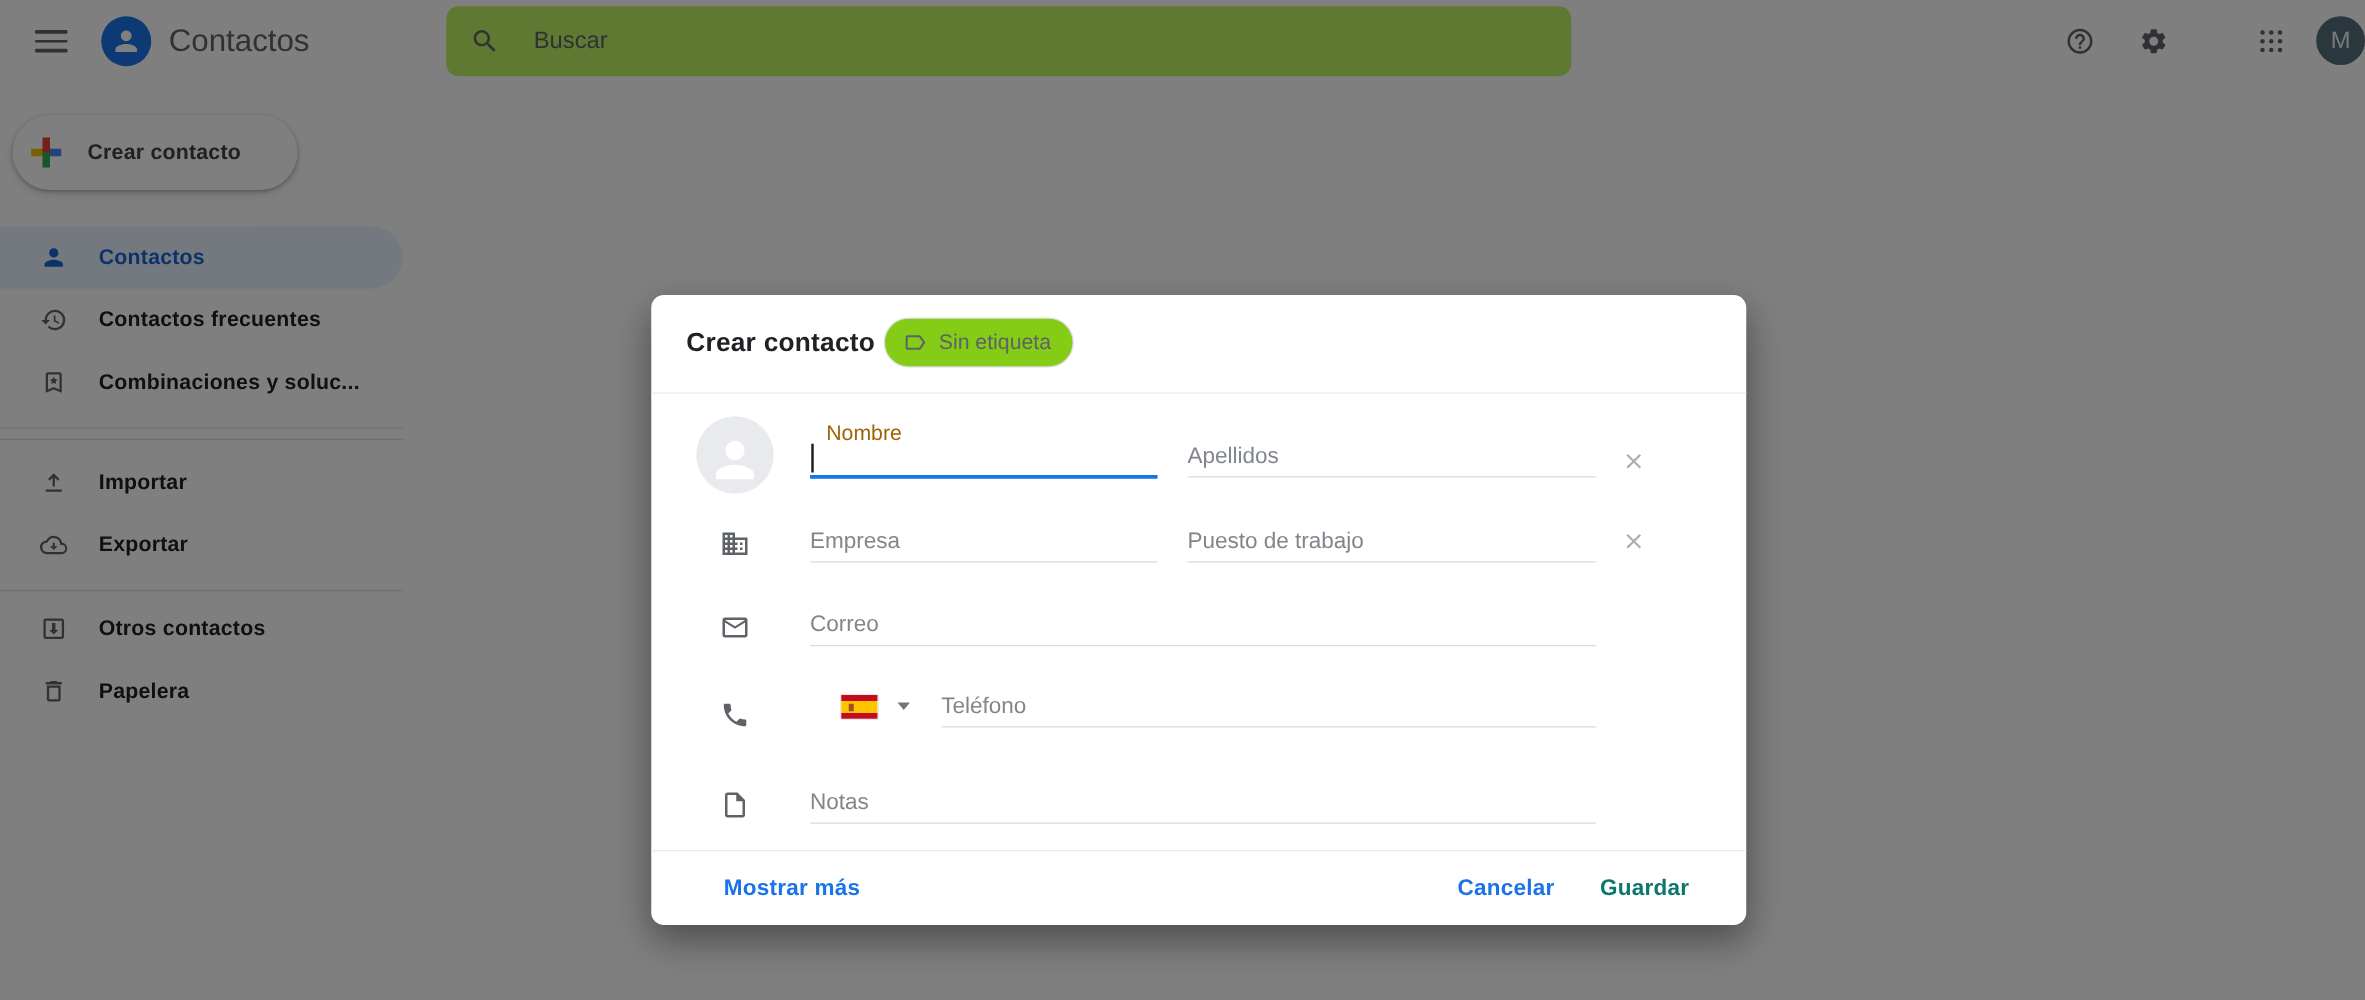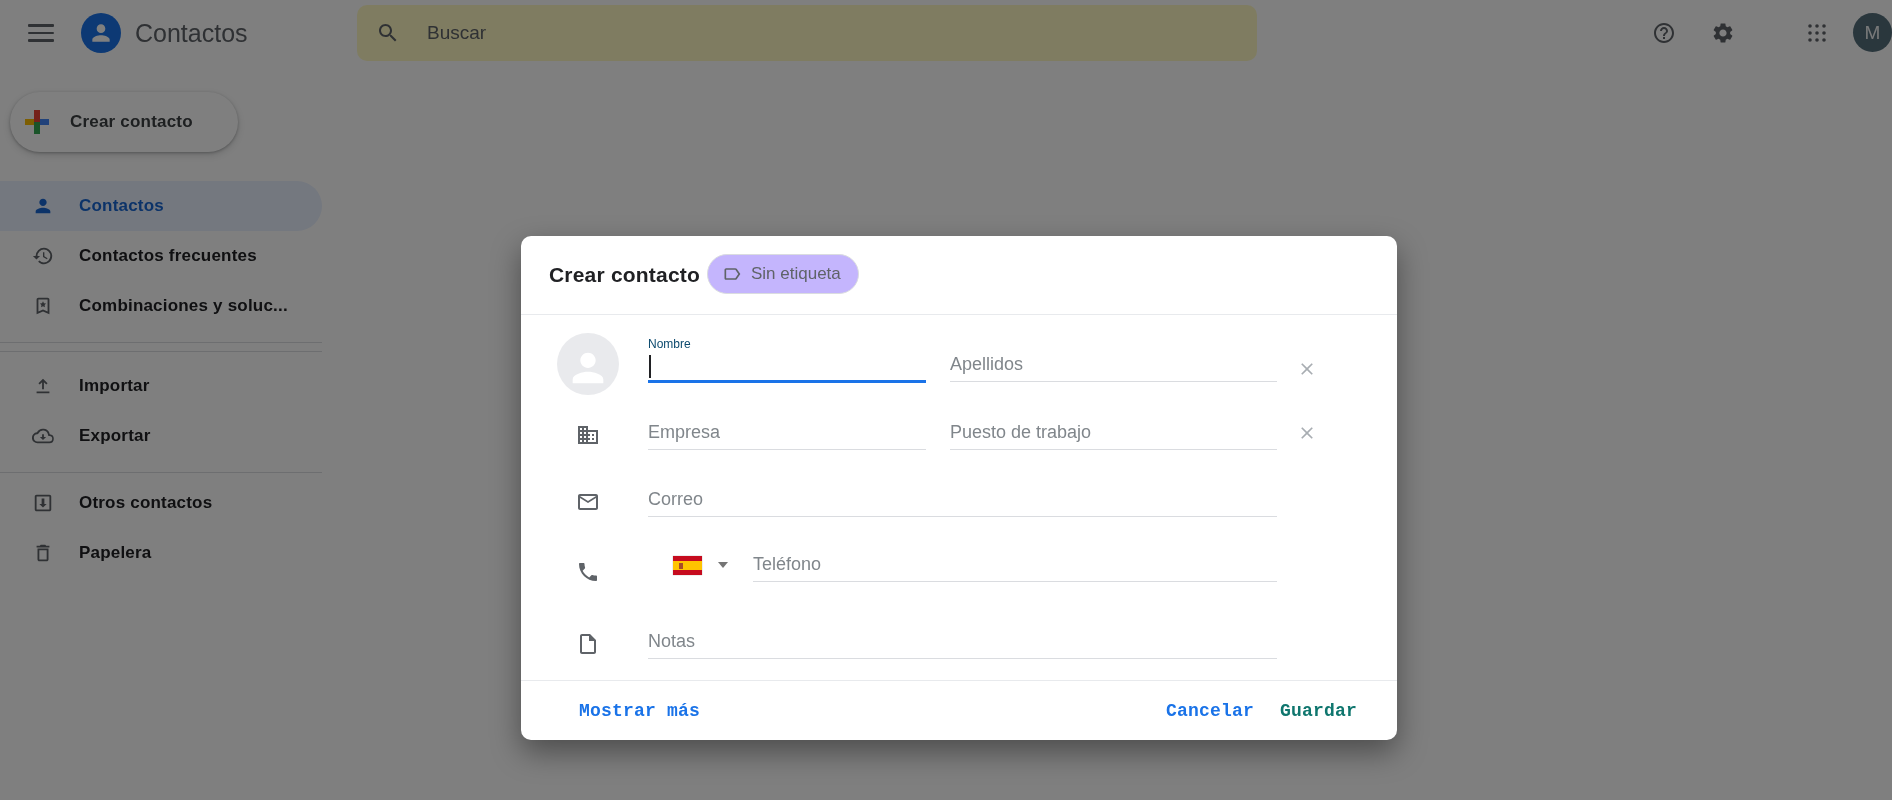--- a/index.html
+++ b/index.html
@@ -6,21 +6,21 @@
   html,body { width:1892px; height:800px; overflow:hidden; }
   body { font-family:"Liberation Sans","DejaVu Sans",sans-serif; background:#fff; position:relative; }
 
   
   .topbar { position:absolute; left:0; top:0; width:1892px; height:66px; background:#fff; z-index:1; }
   .hamburger { position:absolute; left:26px; top:19px; width:30px; height:28px; display:flex; flex-direction:column; justify-content:center; gap:5px; cursor:pointer; }
   .hamburger span { display:block; width:26px; height:2.6px; background:#5f6368; border-radius:1px; margin:0 auto; }
   .logo-circle { position:absolute; left:81px; top:13px; width:40px; height:40px; border-radius:50%; background:#1a73e8; display:flex; align-items:center; justify-content:center; color:#fff; }
   .logo-circle .ic { width:26px; height:26px; }
   .app-title { position:absolute; left:135px; top:0; height:66px; display:flex; align-items:center; font-size:25px; color:#5f6368; }
-  .searchbar { position:absolute; left:357px; top:5px; width:900px; height:56px; background:#fef9c3; border-radius:10px; }
+  .searchbar { position:absolute; left:357px; top:5px; width:900px; height:56px; background:#bef264; border-radius:10px; }
   .searchbar .ic { position:absolute; left:19px; top:16px; width:24px; height:24px; color:#5f6368; }
   .searchbar input { position:absolute; left:70px; top:0; width:800px; height:56px; border:none; outline:none; background:transparent; font-size:19px; color:#202124; font-family:inherit; }
   .searchbar input::placeholder { color:#5f6368; opacity:1; }
   .tb-ic { position:absolute; top:21px; width:24px; height:24px; color:#5f6368; cursor:pointer; }
   .tb-avatar { position:absolute; left:1853px; top:13px; width:39px; height:39px; border-radius:50%; background:#546e7a; color:#f1f3f4; display:flex; align-items:center; justify-content:center; font-size:19px; cursor:pointer; }
 
   
   .sidebar { position:absolute; left:0; top:66px; width:322px; height:734px; background:#fff; z-index:1; }
   .create-btn { position:absolute; left:10px; top:26px; width:228px; height:60px; background:#fff; border:none; border-radius:30px; box-shadow:0 1px 3px rgba(60,64,67,.35), 0 3px 8px rgba(60,64,67,.18); display:flex; align-items:center; cursor:pointer; font-family:inherit; }
   .gplus { position:relative; width:24px; height:24px; margin-left:15px; }
@@ -36,38 +36,38 @@
   .srow.selected .sicon { color:#1967d2; }
   .srow.selected .slabel { color:#1967d2; }
   .sdivider { height:1px; background:#dadce0; width:322px; }
 
   
   .scrim { position:absolute; inset:0; background:rgba(0,0,0,0.5); z-index:50; }
 
   
   .dialog { position:absolute; left:521px; top:236px; width:876px; height:504px; background:#fff; border-radius:10px; z-index:60; box-shadow:0 12px 30px rgba(0,0,0,.4); }
   .dlg-title { position:absolute; left:28px; top:27px; font-size:21px; font-weight:bold; color:#202124; letter-spacing:.2px; }
-  .chip { position:absolute; left:186px; top:18px; height:40px; border:1px solid #dadce0; border-radius:20px; background:#c4b5fd; display:flex; align-items:center; padding:0 17px 0 14px; cursor:pointer; }
+  .chip { position:absolute; left:186px; top:18px; height:40px; border:1px solid #dadce0; border-radius:20px; background:#84cc16; display:flex; align-items:center; padding:0 17px 0 14px; cursor:pointer; }
   .chip .ic { width:20px; height:20px; color:#5f6368; margin-right:9px; }
   .chip .txt { font-size:17px; color:#5f6368; }
   .hline { position:absolute; left:0; width:876px; height:1px; background:#e8eaed; }
   .avatar-ph { position:absolute; left:36px; top:97px; width:62px; height:62px; border-radius:50%; background:#e9eaed; overflow:hidden; display:flex; align-items:center; justify-content:center; }
   .avatar-ph .ic { width:46px; height:46px; color:#fff; margin-top:8px; }
-  .float-label { position:absolute; left:127px; top:101px; font-size:12px; color:#0c4a6e; }
+  .float-label { position:absolute; left:140px; top:101px; font-size:17px; color:#a16207; }
   .caret-bar { position:absolute; left:128px; top:119px; width:2px; height:23px; background:#202124; }
   .fld { position:absolute; height:34px; border:none; outline:none; background:transparent; border-bottom:1px solid #dadce0; font-size:18px; color:#202124; font-family:inherit; padding:0; }
   .fld::placeholder { color:#80868b; opacity:1; }
   .fld.name-focus { border-bottom:3px solid #1a73e8; }
   .row-ic { position:absolute; width:24px; height:24px; color:#5f6368; }
   .xbtn { position:absolute; width:20px; height:20px; color:#a8adb2; cursor:pointer; }
   .flag-drop { position:absolute; left:152px; top:315px; width:62px; height:28px; display:flex; align-items:center; cursor:pointer; }
   .flag-es { position:relative; width:29px; height:19px; background:linear-gradient(to bottom,#c60b1e 0 26%,#ffc400 26% 74%,#c60b1e 74% 100%); box-shadow:0 0 1px rgba(0,0,0,.4); }
   .flag-es .emblem { position:absolute; left:6px; top:7px; width:4px; height:6px; background:#a84b2a; }
   .drop-caret { width:0; height:0; border-left:5.5px solid transparent; border-right:5.5px solid transparent; border-top:6px solid #757575; margin-left:16px; }
-  .dlg-footer { position:absolute; left:0; top:445px; width:876px; height:59px; display:flex; align-items:center;font-family:Liberation Mono, monospace; }
+  .dlg-footer { position:absolute; left:0; top:445px; width:876px; height:59px; display:flex; align-items:center; }
   .link-btn { background:none; border:none; font-family:inherit; font-size:18px; font-weight:bold; letter-spacing:.2px; cursor:pointer; }
   .show-more { position:absolute; left:58px; color:#1a73e8; }
   .cancel { position:absolute; left:645px; color:#1a73e8; }
   .save { position:absolute; left:759px; color:#0f766e; cursor:default; }
   .ic svg, .sicon svg, .row-ic svg, .xbtn svg, .tb-ic svg { display:block; width:100%; height:100%; }
 </style>
 </head>
 <body>
 
 <div class="topbar">

